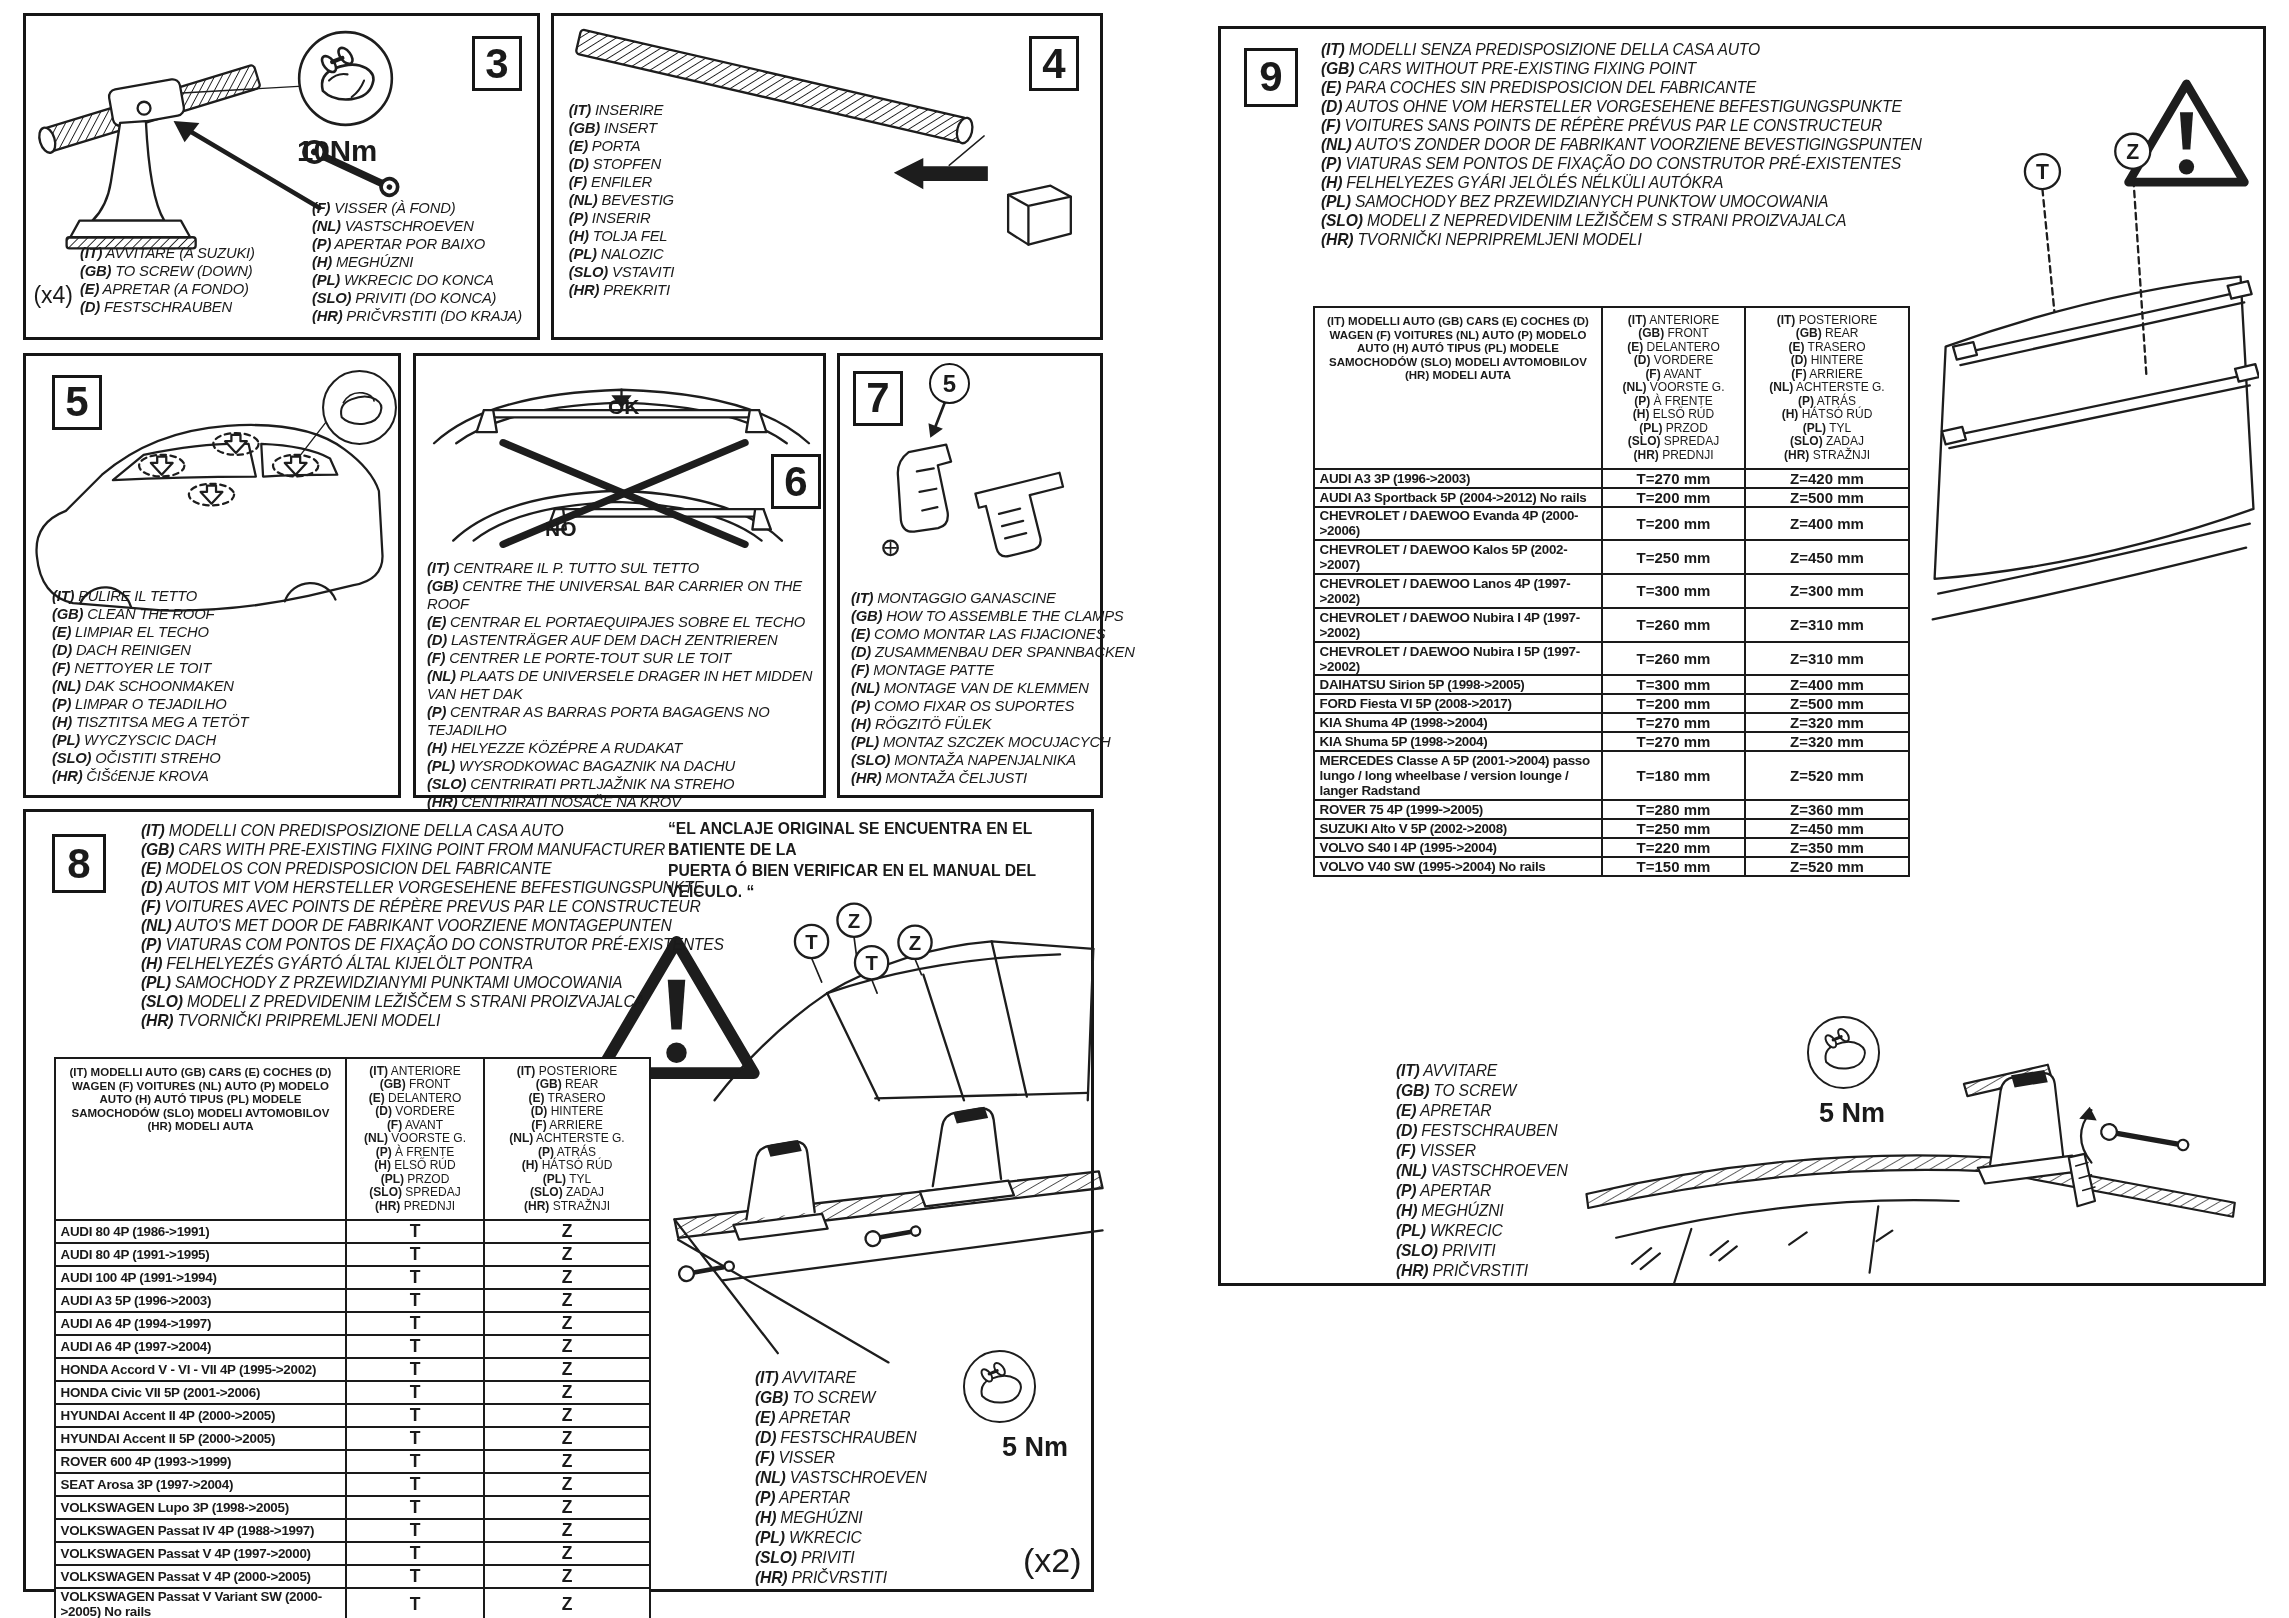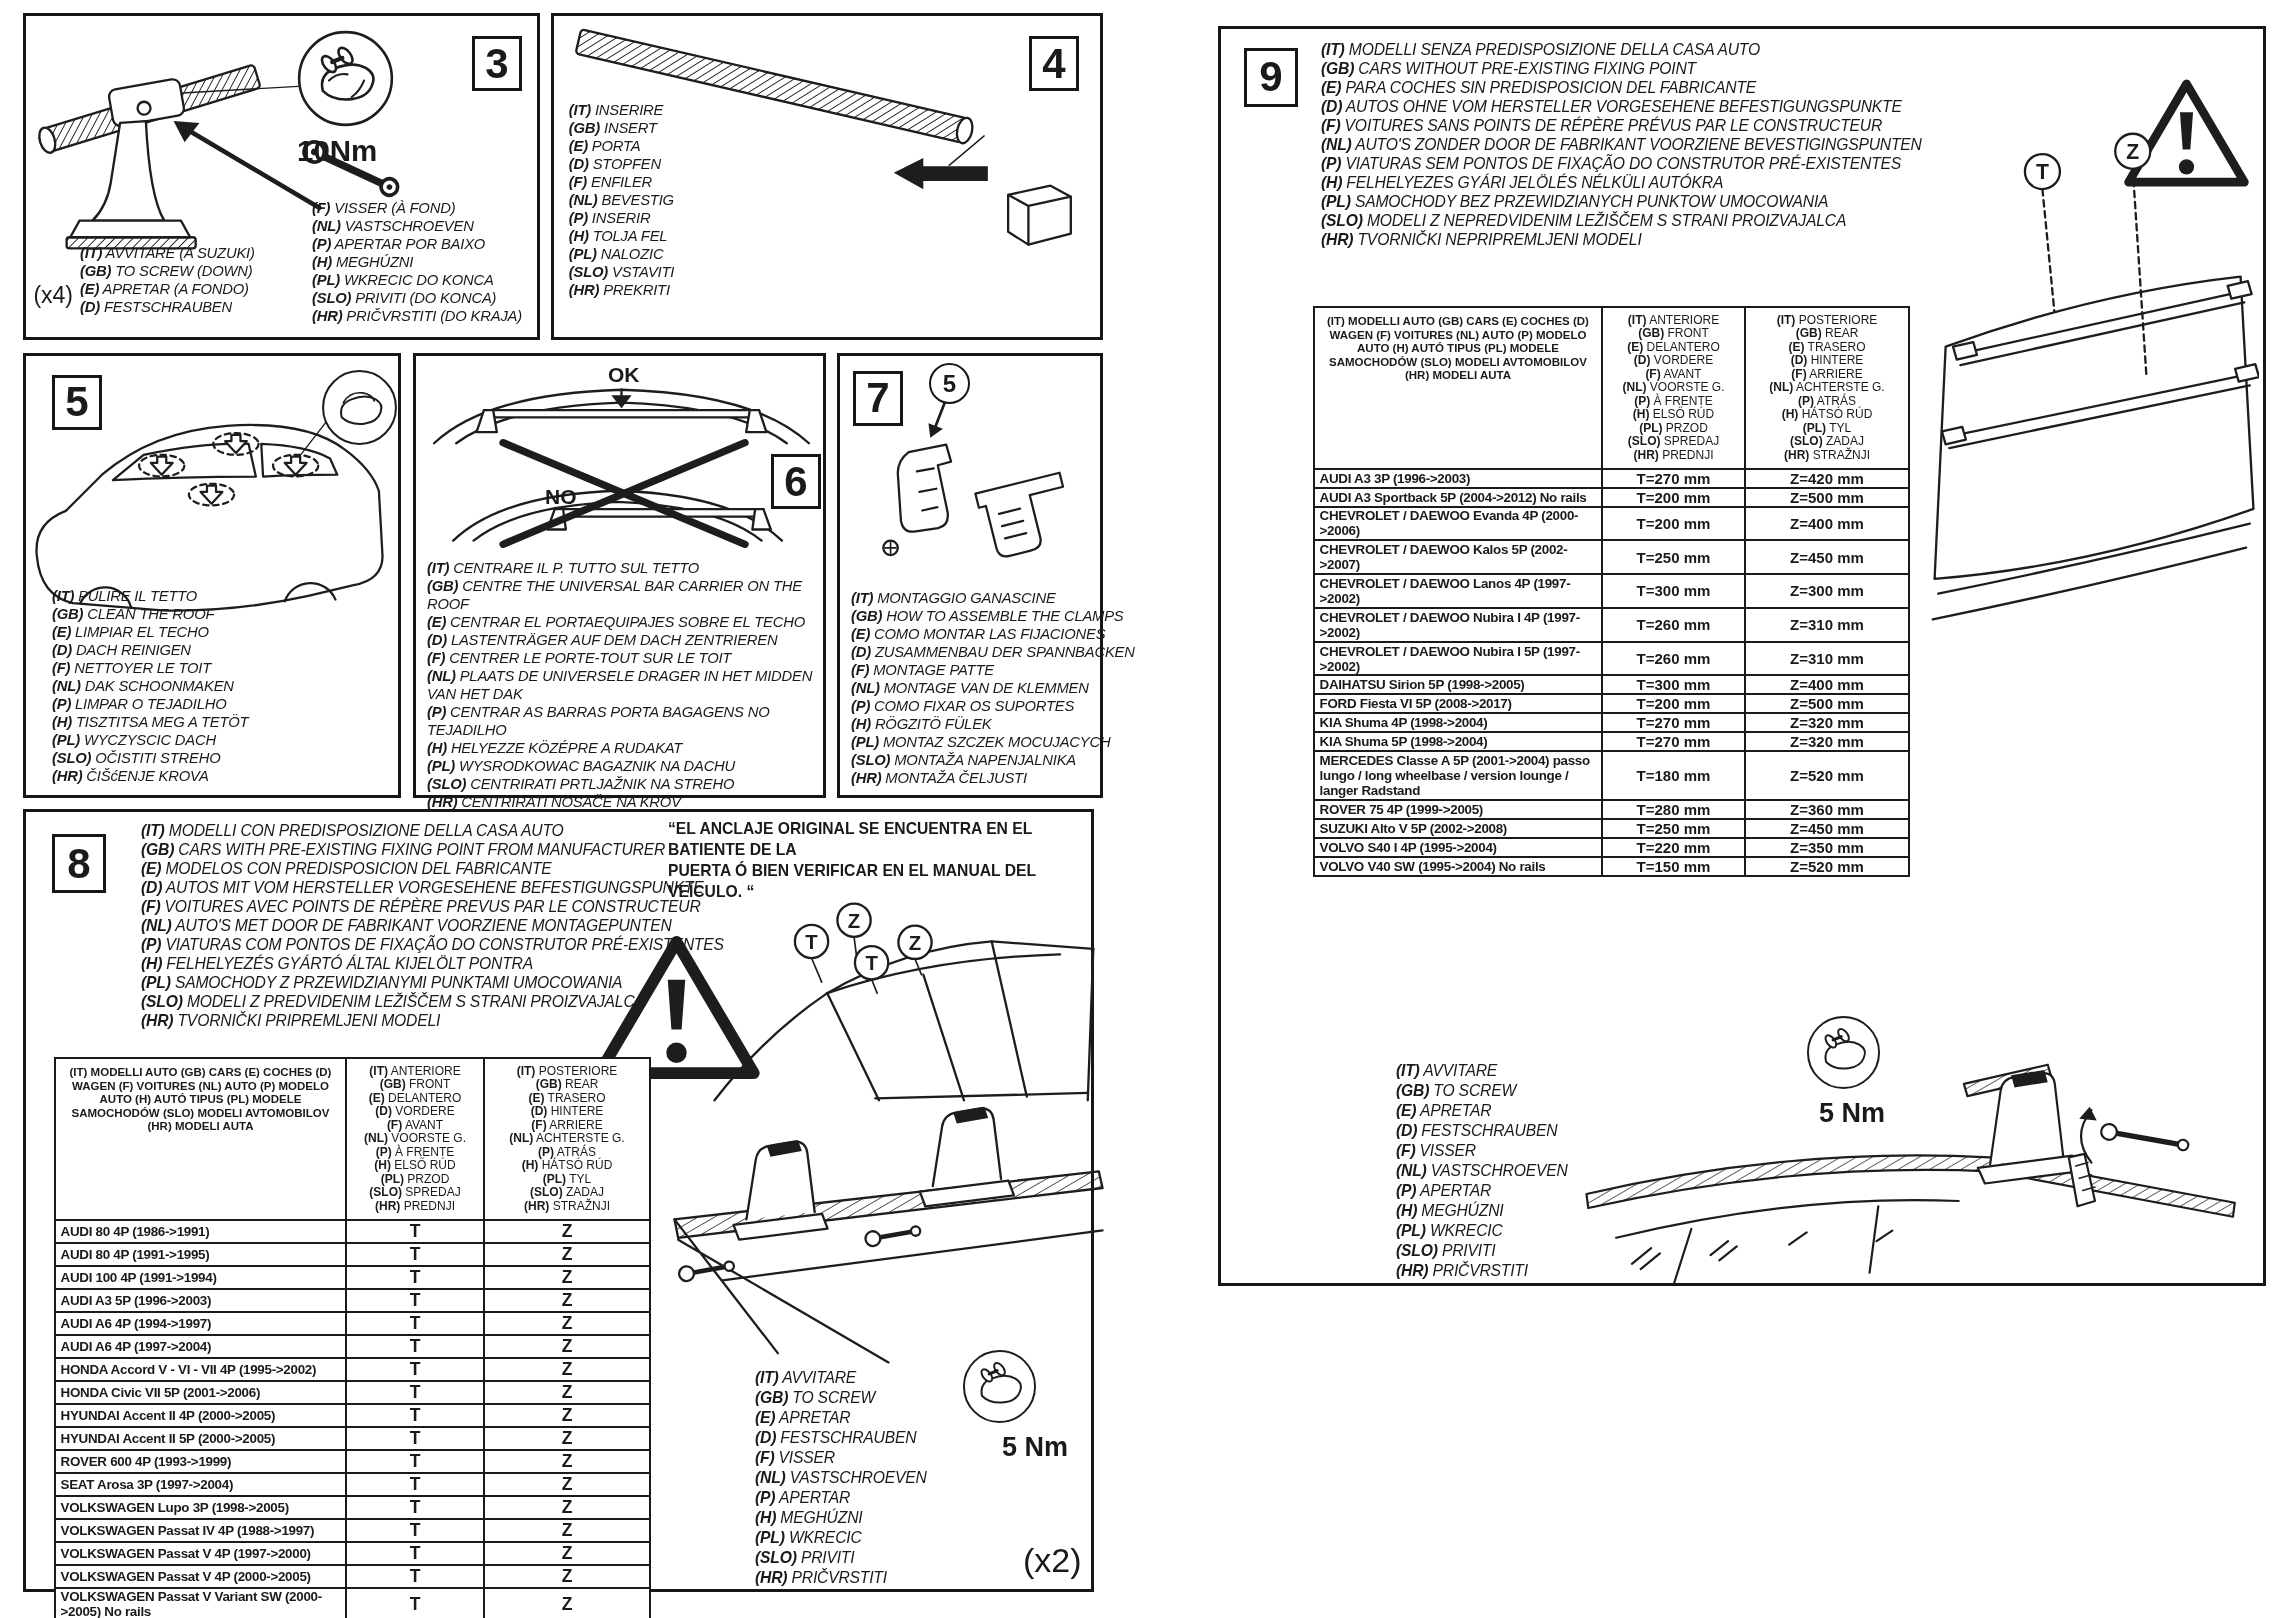--- a/index.html
+++ b/index.html
@@ -12,21 +12,21 @@
   .circnum{position:absolute;width:41px;height:41px;border:2.8px solid #161616;border-radius:50%;
            box-sizing:border-box;display:flex;align-items:center;justify-content:center;
            font-size:24px;font-weight:bold;background:#fff;z-index:6;}
   .langs{position:absolute;z-index:5;font-style:italic;}
   .ll{font-size:14.8px;line-height:18px;letter-spacing:-0.2px;white-space:nowrap;}
   .ll .lc{font-weight:bold;}
   .langs.wrap .ll{white-space:normal;}
   .langs.big .ll{font-size:15.7px;line-height:19px;}
   .torque{position:absolute;font-weight:bold;z-index:6;}
   .mult{position:absolute;z-index:6;}
-  .oklabel{position:absolute;font-weight:bold;font-size:21px;z-index:6;}
+  .oklabel{position:absolute;font-weight:bold;font-size:21px;z-index:6;margin-top:32px;}
   .warn{position:absolute;font-weight:bold;font-size:15.7px;line-height:21px;z-index:6;}
   .art{position:absolute;z-index:1;}
   .art path,.art line,.art rect,.art circle,.art ellipse,.art polygon,.art polyline{
        fill:none;stroke:#1d1d1d;stroke-width:2.5;stroke-linecap:round;stroke-linejoin:round;}
   .art text{fill:#1d1d1d;stroke:none;font-weight:bold;font-family:"Liberation Sans",sans-serif;}
   .handicon{position:absolute;z-index:5;}
   .cartable{position:absolute;border-collapse:collapse;table-layout:fixed;background:#fff;z-index:5;}
   .cartable th,.cartable td{border:2.3px solid #1a1a1a;overflow:hidden;}
   .hmodels{font-size:11.5px;line-height:13.4px;font-weight:bold;text-align:center;vertical-align:top;padding:7.4px 11px;}
   .hpos{font-size:12px;vertical-align:top;text-align:center;padding:5.5px 1.8px;font-weight:normal;}

